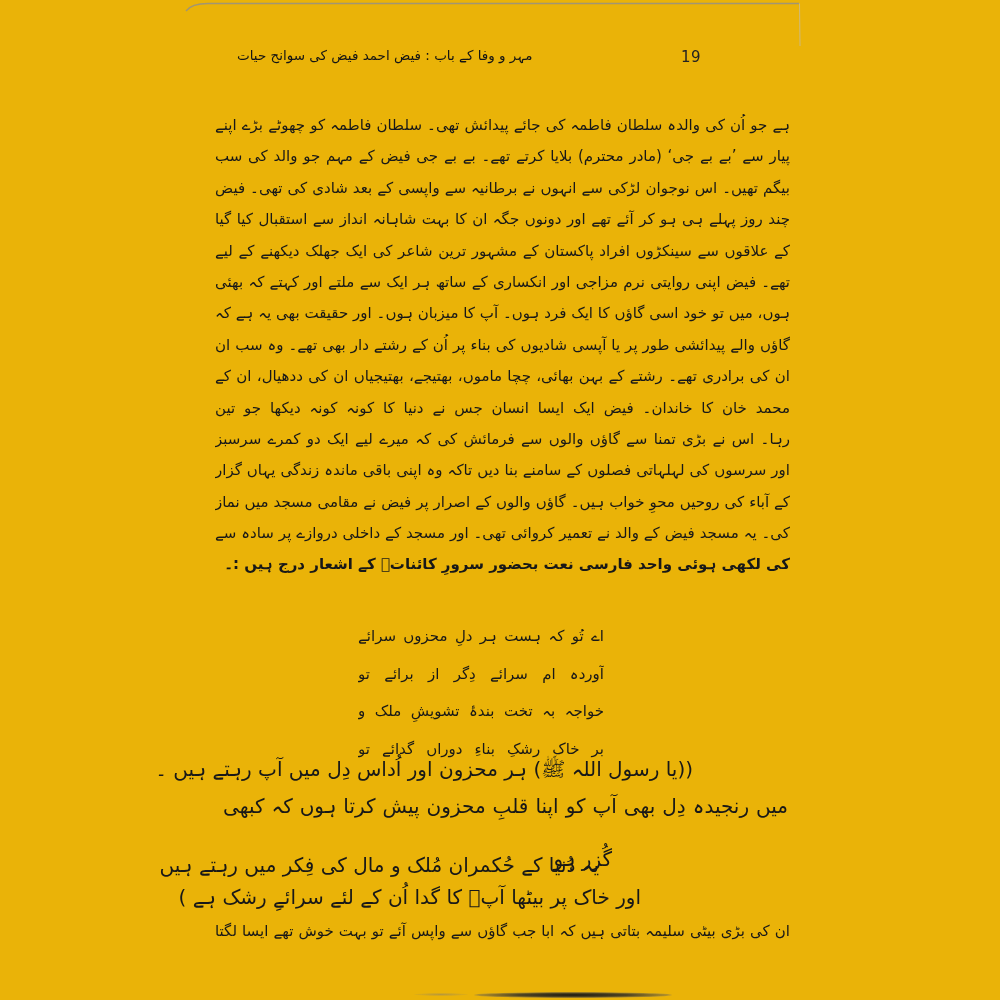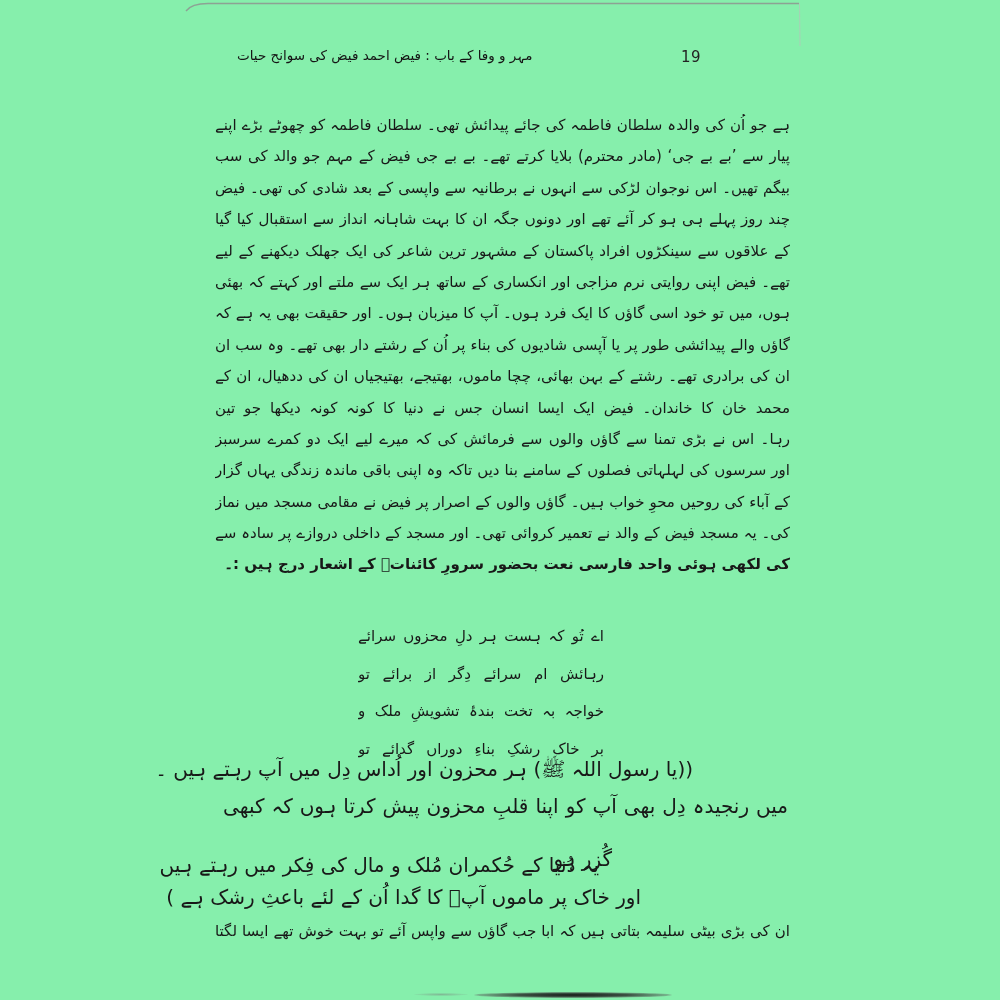--- a/index.html
+++ b/index.html
@@ -1,19 +1,19 @@
 <!DOCTYPE html>
 <html lang="ur"><head>
 <meta charset="utf-8">
 <style>
   html, body { margin:0; padding:0; background:#ffffff; }
   .page {
     position:relative;
     width:1000px; height:1000px;
-    background:#86efac;
+    background:#eab308;
     font-family:"DejaVu Sans", sans-serif;
     color:#1c1c1c;
     overflow:hidden;
   }
   
   .artifact-svg { position:absolute; left:0; top:0; width:1000px; height:1000px; pointer-events:none; }
   .shadow-bottom {
     position:absolute; left:474px; top:992px; width:198px; height:6px;
     border-radius:50%;
     background:radial-gradient(ellipse at center,
@@ -106,26 +106,26 @@
     <div class="body-line">محمد خان کا خاندان۔ فیض ایک ایسا انسان جس نے دنیا کا کونہ کونہ دیکھا جو تین براعظموں میں رہائش پذیر</div>
     <div class="body-line">رہا۔ اس نے بڑی تمنا سے گاؤں والوں سے فرمائش کی کہ میرے لیے ایک دو کمرے سرسبز کماد کے کھیتوں</div>
     <div class="body-line">اور سرسوں کی لہلہاتی فصلوں کے سامنے بنا دیں تاکہ وہ اپنی باقی ماندہ زندگی یہاں گزار دیں جہاں ان</div>
     <div class="body-line">کے آباء کی روحیں محوِ خواب ہیں۔ گاؤں والوں کے اصرار پر فیض نے مقامی مسجد میں نماز کی امامت بھی</div>
     <div class="body-line">کی۔ یہ مسجد فیض کے والد نے تعمیر کروائی تھی۔ اور مسجد کے داخلی دروازے پر سادہ سے سفید ماربل پر فیض</div>
     <div class="body-line last">کی لکھی ہوئی واحد فارسی نعت بحضور سرورِ کائناتؐ کے اشعار درج ہیں :۔</div>
   </div>
 
   <div class="poem">
     <div class="poem-verse">اے تُو کہ ہست ہر دلِ محزوں سرائے تو</div>
-    <div class="poem-verse">رہائش ام سرائے دِگر از برائے تو</div>
+    <div class="poem-verse">آوردہ ام سرائے دِگر از برائے تو</div>
     <div class="poem-verse">خواجہ بہ تخت بندۂ تشویشِ ملک و مال</div>
     <div class="poem-verse">بر خاک رشکِ بناءِ دوراں گدائے تو</div>
   </div>
 
   <div class="t-line t-rasool">((یا رسول اللہ ﷺ) ہر محزون اور اُداس دِل میں آپ رہتے ہیں ۔</div>
   <div class="t-line t-ranjida">میں رنجیدہ دِل بھی آپ کو اپنا قلبِ محزون پیش کرتا ہوں کہ کبھی یہاں بھی آپ کا</div>
   <div class="t-line t-guzar">گُزر ہو</div>
   <div class="t-line t-dunya">یہ دُنیا کے حُکمران مُلک و مال کی فِکر میں رہتے ہیں</div>
-  <div class="t-line t-khak">اور خاک پر ماموں آپؐ کا گدا اُن کے لئے باعثِ رشک ہے )</div>
+  <div class="t-line t-khak">اور خاک پر بیٹھا آپؐ کا گدا اُن کے لئے سرائےِ رشک ہے )</div>
 
   <div class="closing-line">ان کی بڑی بیٹی سلیمہ بتاتی ہیں کہ ابا جب گاؤں سے واپس آئے تو بہت خوش تھے ایسا لگتا ہے</div>
 
 </div>
 
 </body></html>

